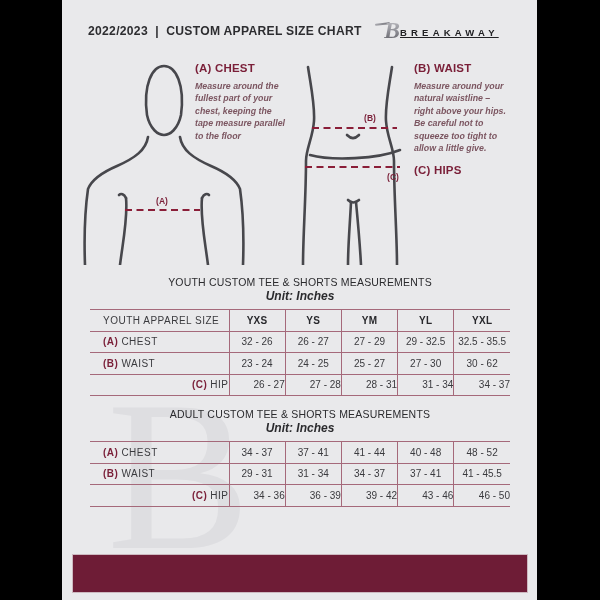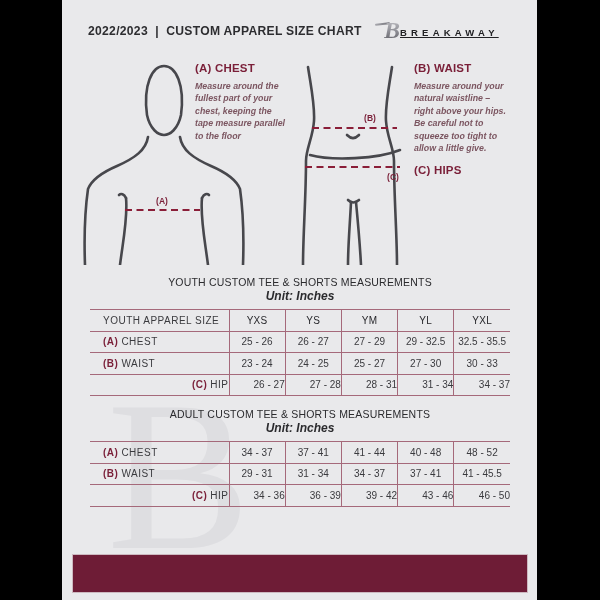--- a/index.html
+++ b/index.html
@@ -47,21 +47,21 @@
   .tbl-title { font-size:10.5px; font-weight:400; color:#2b2b2e; letter-spacing:0.2px; }
   .tbl-unit { font-size:12px; font-style:italic; font-weight:700; color:#2b2b2e; margin-top:1px; }
   table { width:420px; border-collapse:collapse; table-layout:fixed; margin-top:6px; }
   col.c-label { width:139px; }
   col.c-size { width:56.2px; }
   td { height:21.5px; font-size:10px; color:#3a3a3e; border-top:1.4px solid #a5697a;
     text-align:center; vertical-align:middle; }
   tr.last td { border-bottom:1.4px solid #a5697a;text-align:right; }
   td.val { border-left:1.4px solid #a5697a; }
   td.lbl { text-align:left; padding-left:13px; letter-spacing:0.5px; }
-  td.size-h { font-weight:400; color:#28282c; letter-spacing:0.3px;margin-top:16px; }
+  td.size-h { font-weight:700; color:#28282c; letter-spacing:0.3px;margin-top:16px; }
   .pfx { color:#7a1f38; font-weight:700; margin-right:3px; }
 
   
   .footer-bar { position:absolute; left:10px; top:554px; width:456px; height:39px;
     background:#6e1c36; border:1px solid #cdb9c0; z-index:3; }
 </style>
 </head>
 <body>
 
 <div class="page">
@@ -138,33 +138,33 @@
           <tr>
         <td class="lbl">YOUTH APPAREL SIZE</td>
         <td class="val size-h">YXS</td>
         <td class="val size-h">YS</td>
         <td class="val size-h">YM</td>
         <td class="val size-h">YL</td>
         <td class="val size-h">YXL</td>
       </tr>
       <tr>
         <td class="lbl"><span class="pfx">(A)</span><span>CHEST</span></td>
-        <td class="val">25 - 26</td>
+        <td class="val">32 - 26</td>
         <td class="val">26 - 27</td>
         <td class="val">27 - 29</td>
         <td class="val">29 - 32.5</td>
         <td class="val">32.5 - 35.5</td>
       </tr>
       <tr>
         <td class="lbl"><span class="pfx">(B)</span><span>WAIST</span></td>
         <td class="val">23 - 24</td>
         <td class="val">24 - 25</td>
         <td class="val">25 - 27</td>
         <td class="val">27 - 30</td>
-        <td class="val">30 - 33</td>
+        <td class="val">30 - 62</td>
       </tr>
       <tr class="last">
         <td class="lbl"><span class="pfx">(C)</span><span>HIP</span></td>
         <td class="val">26 - 27</td>
         <td class="val">27 - 28</td>
         <td class="val">28 - 31</td>
         <td class="val">31 - 34</td>
         <td class="val">34 - 37</td>
       </tr>
     </tbody>

